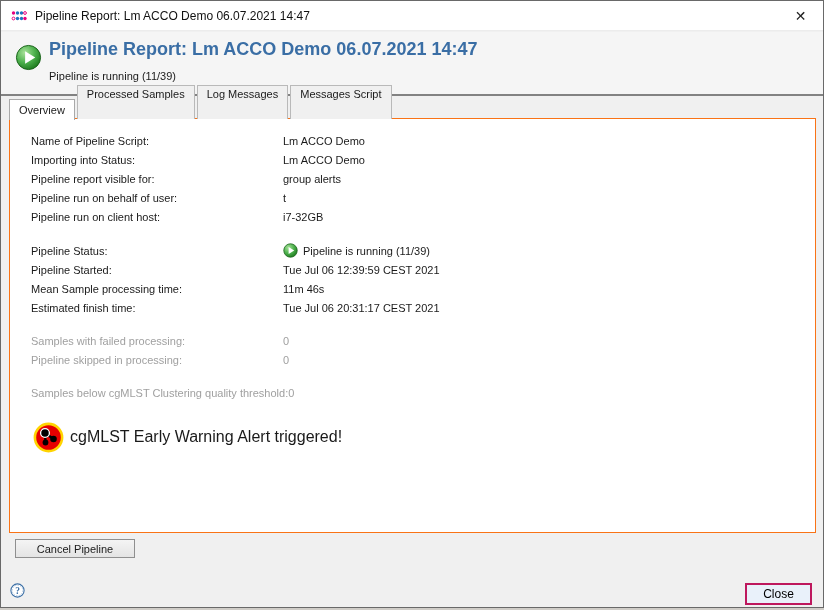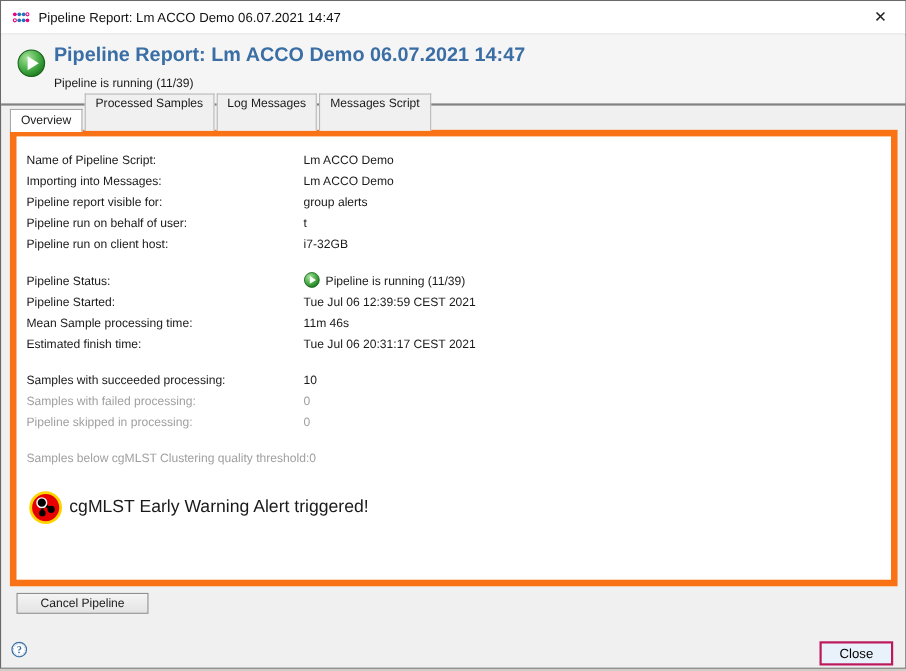--- a/index.html
+++ b/index.html
@@ -43,22 +43,22 @@
     font-size:11px; color:#1a1a1a; white-space:nowrap; cursor:default;
   }
   .tab.active {
     height:21px; background:#ffffff; border:1px solid #a9a9a9; border-bottom:none;
     padding-top:4px; margin-bottom:-1px; position:relative; z-index:4;
   }
 
   
   .panel {
     position:absolute; left:8px; top:117px; width:807px; height:415px;
-    background:#ffffff; border:6px solid #f97316; z-index:2;
-    padding:13px 0 0 9px; overflow:hidden;
+    background:#ffffff; border:1px solid #f97316; z-index:2;
+    padding:13px 0 0 21px; overflow:hidden;
   }
   .row { display:flex; align-items:center; height:19px; line-height:19px; white-space:nowrap; }
   .row .lbl { display:inline-block; min-width:252px; }
   .row .val { display:inline-block; }
   .row .val svg { vertical-align:-3px; margin-right:5px; }
   .row.muted .lbl, .row.muted .val { color:#a0a0a0; }
   .rowgroup { margin:0; }
   #rows-status  { margin-top:15px; }
   #rows-counts  { margin-top:14px; }
   #row-threshold{ margin-top:14px; }
@@ -129,21 +129,21 @@
       <div class="tab">Messages Script</div>
     </div>
 
   <div class="panel">
     <div class="rowgroup" id="rows-info">
         <div class="row">
           <span class="lbl">Name of Pipeline Script:</span>
           <span class="val">Lm ACCO Demo</span>
         </div>
         <div class="row">
-          <span class="lbl">Importing into Messages:</span>
+          <span class="lbl">Importing into Status:</span>
           <span class="val">Lm ACCO Demo</span>
         </div>
         <div class="row">
           <span class="lbl">Pipeline report visible for:</span>
           <span class="val">group alerts</span>
         </div>
         <div class="row">
           <span class="lbl">Pipeline run on behalf of user:</span>
           <span class="val">t</span>
         </div>
@@ -174,24 +174,20 @@
         <div class="row">
           <span class="lbl">Mean Sample processing time:</span>
           <span class="val">11m 46s</span>
         </div>
         <div class="row">
           <span class="lbl">Estimated finish time:</span>
           <span class="val">Tue Jul 06 20:31:17 CEST 2021</span>
         </div>
       </div>
     <div class="rowgroup" id="rows-counts">
-        <div class="row">
-          <span class="lbl">Samples with succeeded processing:</span>
-          <span class="val">10</span>
-        </div>
         <div class="row muted">
           <span class="lbl">Samples with failed processing:</span>
           <span class="val">0</span>
         </div>
         <div class="row muted">
           <span class="lbl">Pipeline skipped in processing:</span>
           <span class="val">0</span>
         </div>
       </div>
     <div class="rowgroup" id="row-threshold">

